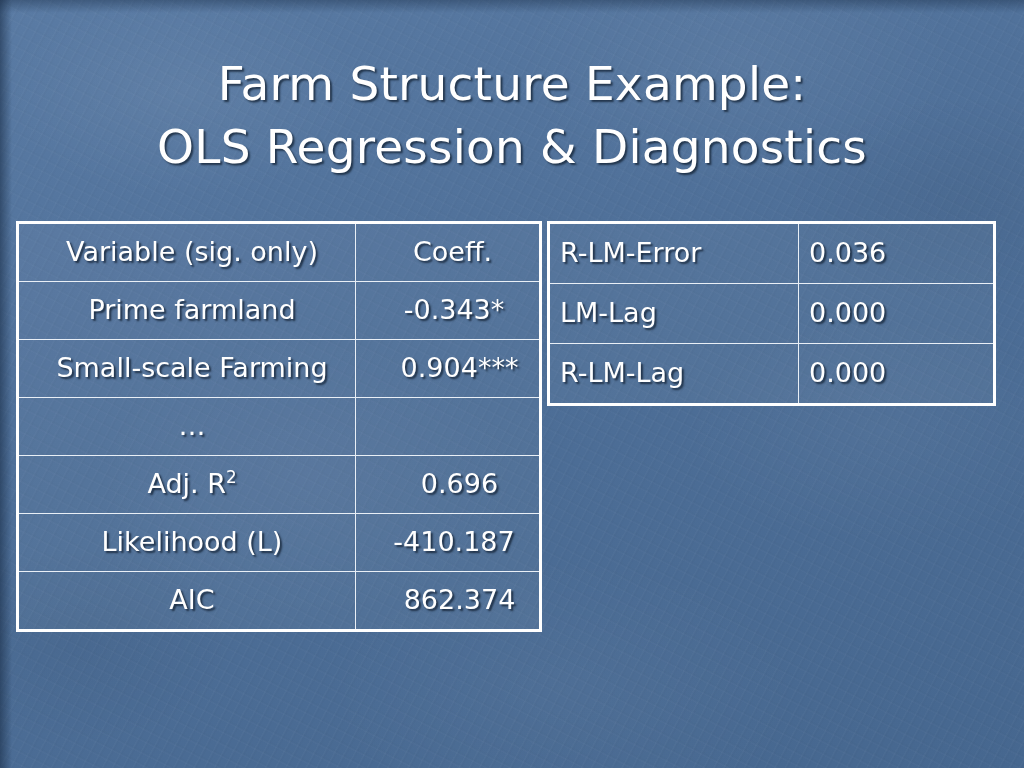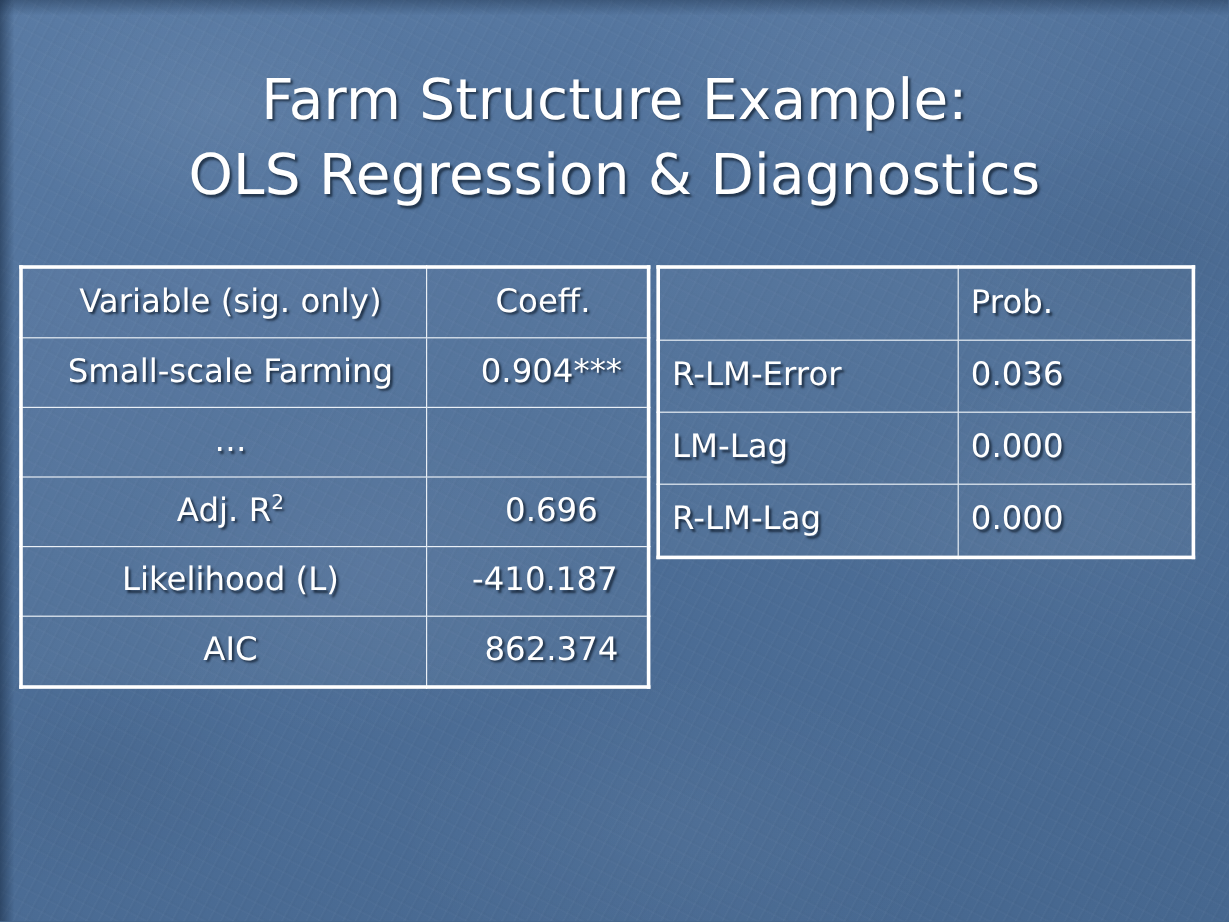--- a/index.html
+++ b/index.html
@@ -124,20 +124,24 @@
   <div id="title"><span>Farm Structure Example:</span>
 <span>OLS Regression &amp; Diagnostics</span></div>
 
   <table id="table-left" class="pptable">
     <tbody>
       <tr>
         <td class="c0">Variable (sig. only)</td>
         <td class="c1">Coeff.</td>
       </tr>
       <tr>
+        <td class="c0">Prime farmland</td>
+        <td class="c1 num">-0.343*</td>
+      </tr>
+      <tr>
         <td class="c0">Small-scale Farming</td>
         <td class="c1 numind">0.904***</td>
       </tr>
       <tr>
         <td class="c0">…</td>
         <td class="c1 num"></td>
       </tr>
       <tr>
         <td class="c0"><span>Adj. R</span><sup>2</sup></td>
         <td class="c1 numind">0.696</td>
@@ -149,24 +153,20 @@
       <tr>
         <td class="c0">AIC</td>
         <td class="c1 numind">862.374</td>
       </tr>
     </tbody>
   </table>
 
   <table id="table-right" class="pptable">
     <tbody>
       <tr>
-        <td class="c0"></td>
-        <td class="c1">Prob.</td>
-      </tr>
-      <tr>
         <td class="c0">R-LM-Error</td>
         <td class="c1">0.036</td>
       </tr>
       <tr>
         <td class="c0">LM-Lag</td>
         <td class="c1">0.000</td>
       </tr>
       <tr>
         <td class="c0">R-LM-Lag</td>
         <td class="c1">0.000</td>

